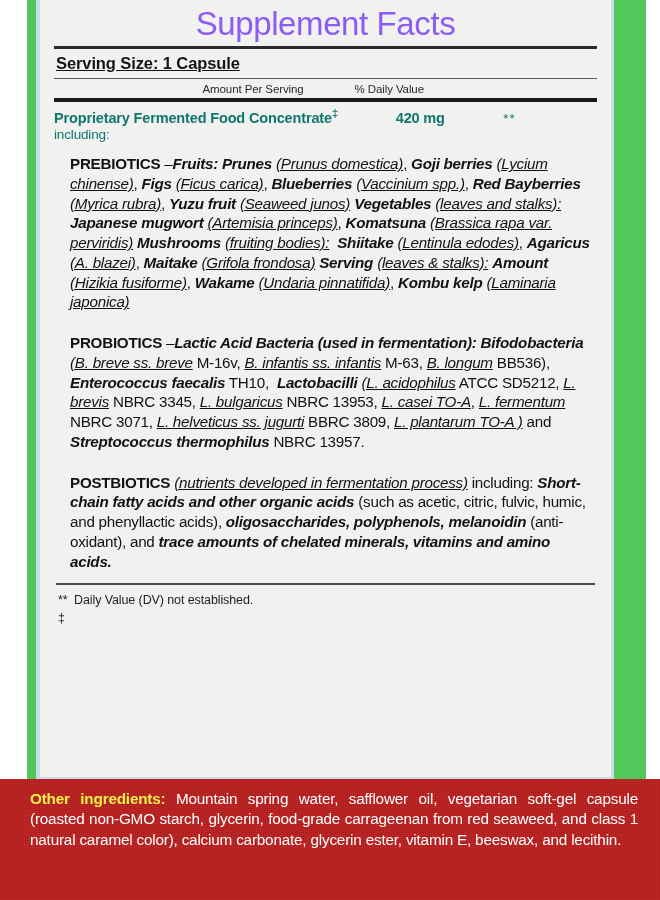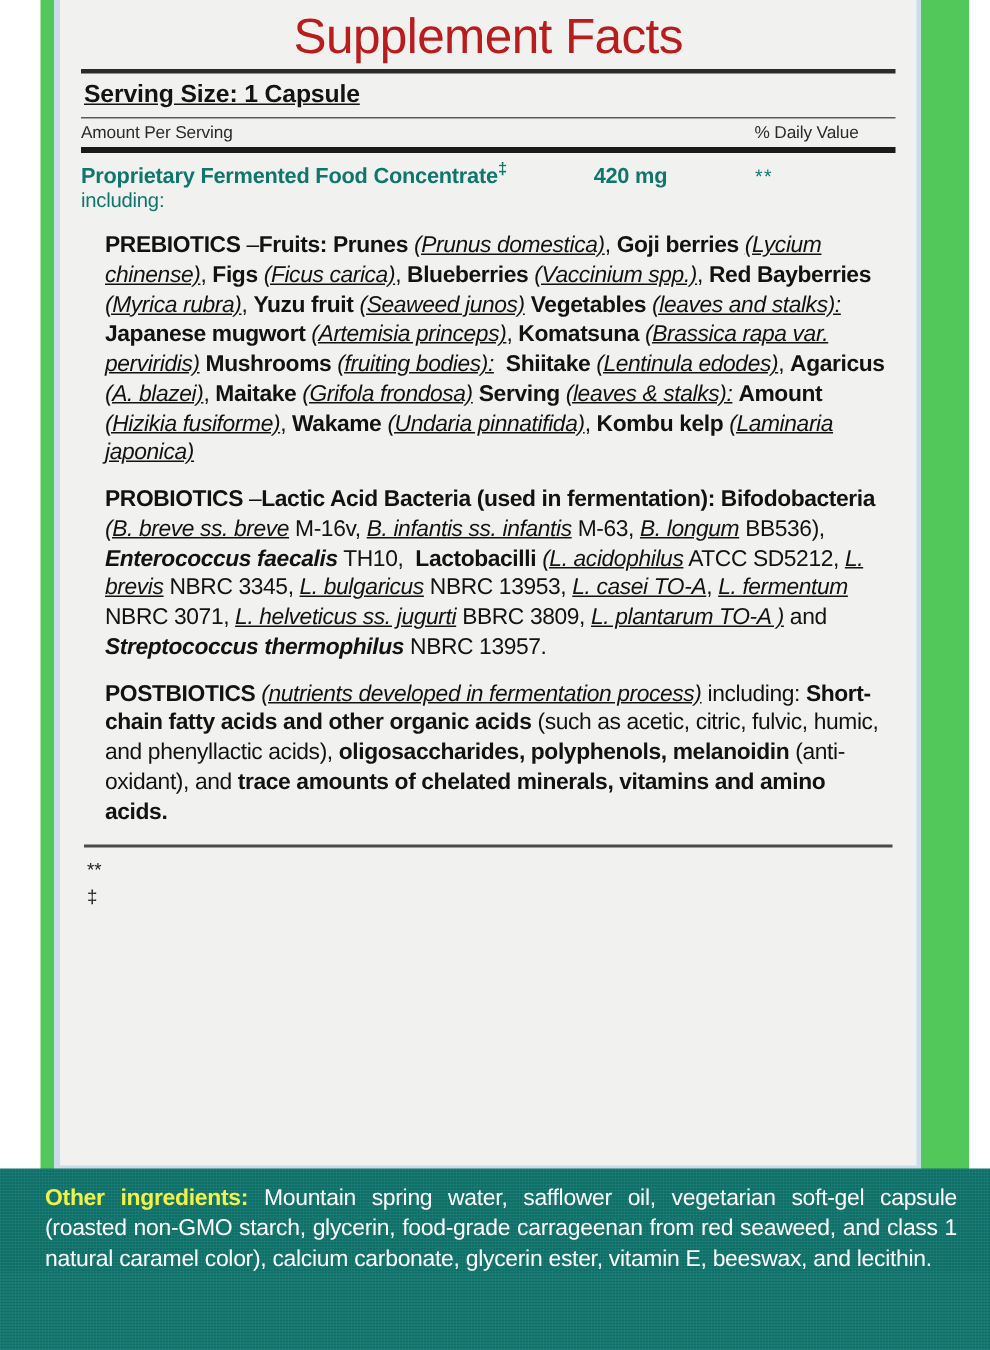--- a/index.html
+++ b/index.html
@@ -51,42 +51,42 @@
     background: #f1f1ef;
     box-sizing: border-box;
     padding: 0 14px;
   }
 
   .facts-title {
     text-align: center;
     font-size: 33px;
     font-weight: 400;
     letter-spacing: -0.4px;
-    color: #b91c1c;
+    color: #8b5cf6;
     margin: 6px 0 4px 0;
     line-height: 1.1;
   }
 
   .rule-hair   { height: 1px;  background: #5a5a5a; }
   .rule-thin   { height: 2px;  background: #4a4a4a; }
   .rule-medium { height: 3px;  background: #2b2b2b; }
   .rule-thick  { height: 4px;  background: #1b1b1b; }
 
   .serving-size {
     font-size: 16.5px;
     font-weight: 700;
     color: #141414;
     padding: 5px 2px 5px 2px;
     letter-spacing: -0.1px;
     text-decoration: underline;
   }
 
   .col-head-row {
     display: flex;
-    justify-content: space-between;
+    justify-content: center;
     align-items: baseline;
     font-size: 11.5px;
     color: #2a2a2a;
     padding: 4px 2px 3px 0;
     letter-spacing: -0.1px;
   }
   .col-head-amount { width: 152px; text-align: left; }
   .col-head-dv     { width: 92px;  text-align: left; }
 
   
@@ -104,27 +104,27 @@
   .blend-amount { width: 108px; font-weight: 700; font-size: 14.5px; }
   .blend-dv { width: 92px; font-size: 13px; letter-spacing: 1px; }
 
   
   .ing-block {
     font-size: 15.2px;
     line-height: 1.30;
     color: #121212;
     padding-left: 16px;
     padding-right: 2px;
-    margin-top: 11px;
+    margin-top: 21px;
     letter-spacing: -0.25px;
     text-align: left;
   }
   .ing-block.first { margin-top: 10px; }
 
-  .ing-block b   { font-weight: 700; }
+  .ing-block b   { font-weight: 700; font-style: italic; }
   .ing-block i   { font-style: italic; font-weight: 400; text-decoration: underline; }
   .ing-block .bi { font-style: italic; font-weight: 700; }
   .ing-block .cap{ font-weight: 700; }
 
   
   .footnote-rule-wrap { padding: 12px 2px 0 2px; }
   .footnotes {
     padding: 7px 2px 0 4px;
     font-size: 12.5px;
     line-height: 1.38;
@@ -134,21 +134,21 @@
   .footnotes .fn-row { display: flex; }
   .footnotes .fn-mark { width: 16px; flex: 0 0 16px; }
 
   
   .green-band {
     position: absolute;
     left: 0;
     top: 779px;
     width: 660px;
     height: 121px;
-    background: #0f766e;
+    background: #b91c1c;
     overflow: hidden;
   }
   .green-band::after {
     
     content: "";
     position: absolute;
     inset: 0;
     background:
       repeating-linear-gradient(0deg, rgba(255,255,255,0.035) 0 1px, rgba(0,0,0,0.03) 1px 2px),
       repeating-linear-gradient(90deg, rgba(255,255,255,0.03) 0 1px, rgba(0,0,0,0.025) 1px 2px);
@@ -243,20 +243,21 @@
       chelated minerals, vitamins and amino acids.</b>
     </div>
 
     <div class="footnote-rule-wrap">
       <div class="rule-thin"></div>
     </div>
 
     <div class="footnotes">
       <div class="fn-row">
         <span class="fn-mark">**</span>
+        <span>Daily Value (DV) not established.</span>
       </div>
       <div class="fn-row">
         <span class="fn-mark">‡</span>
       </div>
     </div>
 
   </div>
 
   <div class="green-band">
     <div class="other-ing"><span class="oi-label">Other ingredients:</span><span> Mountain spring water, safflower oil, vegetarian soft-gel capsule (roasted non-GMO starch, glycerin, food-grade carrageenan from red seaweed, and class 1 natural caramel color), calcium carbonate, glycerin ester, vitamin E, beeswax, and lecithin.</span></div>

